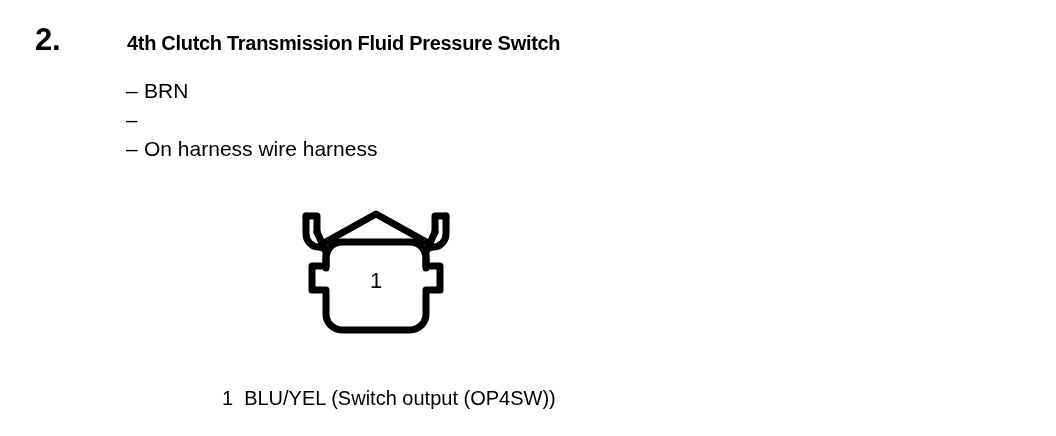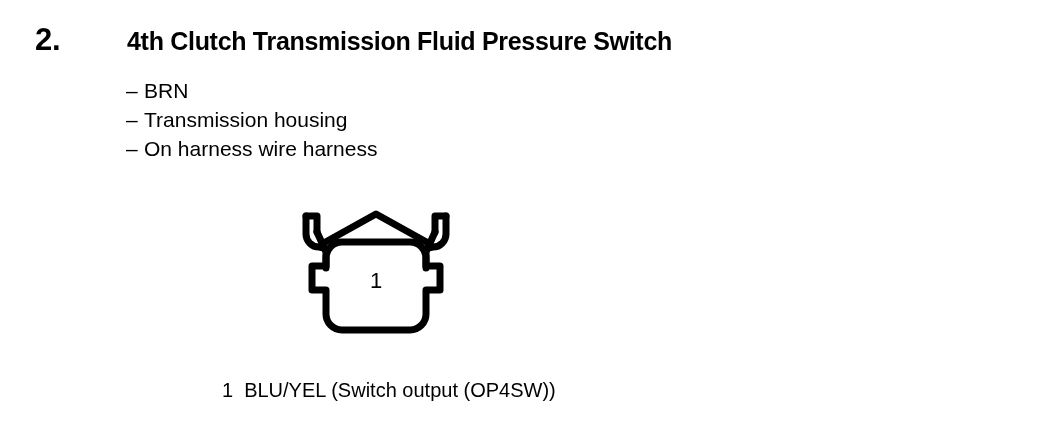--- a/index.html
+++ b/index.html
@@ -30,21 +30,21 @@
     white-space: nowrap;
   }
   .heading-number {
     font-size: 31px;
     font-weight: bold;
     letter-spacing: -0.2px;
     width: 92px;
     display: inline-block;
   }
   .heading-title {
-    font-size: 25px;
+    font-size: 20px;
     font-weight: bold;
     letter-spacing: -0.3px;
   }
 
   
   .spec-list {
     position: absolute;
     left: 126px;
     top: 76px;
   }
@@ -97,40 +97,40 @@
   .pin-legend-row {
     display: flex;
     align-items: baseline;
   }
   .pin-legend-num {
     display: inline-block;
     margin-right: 11px;
   }
   .pin-legend-desc {
     display: inline-block;
+    margin-top: 8px;
   }
 </style>
 </head>
 <body>
 
 <div id="page">
 
   <div class="heading">
     <span class="heading-number">2.</span>
     <span class="heading-title">4th Clutch Transmission Fluid Pressure Switch</span>
   </div>
 
   <div class="spec-list">
     <div class="spec-item">
       <span class="spec-dash">–</span>
       <span class="spec-text">BRN</span>
     </div>
     <div class="spec-item">
       <span class="spec-dash">–</span>
-      <span class="spec-text">Transmission housing</span>
     </div>
     <div class="spec-item">
       <span class="spec-dash">–</span>
       <span class="spec-text">On harness wire harness</span>
     </div>
   </div>
 
   <div class="connector-figure">
     <svg width="180" height="145" viewBox="0 0 180 145">
       <g fill="none" stroke="#000000" stroke-width="7" stroke-linecap="round" stroke-linejoin="round">

